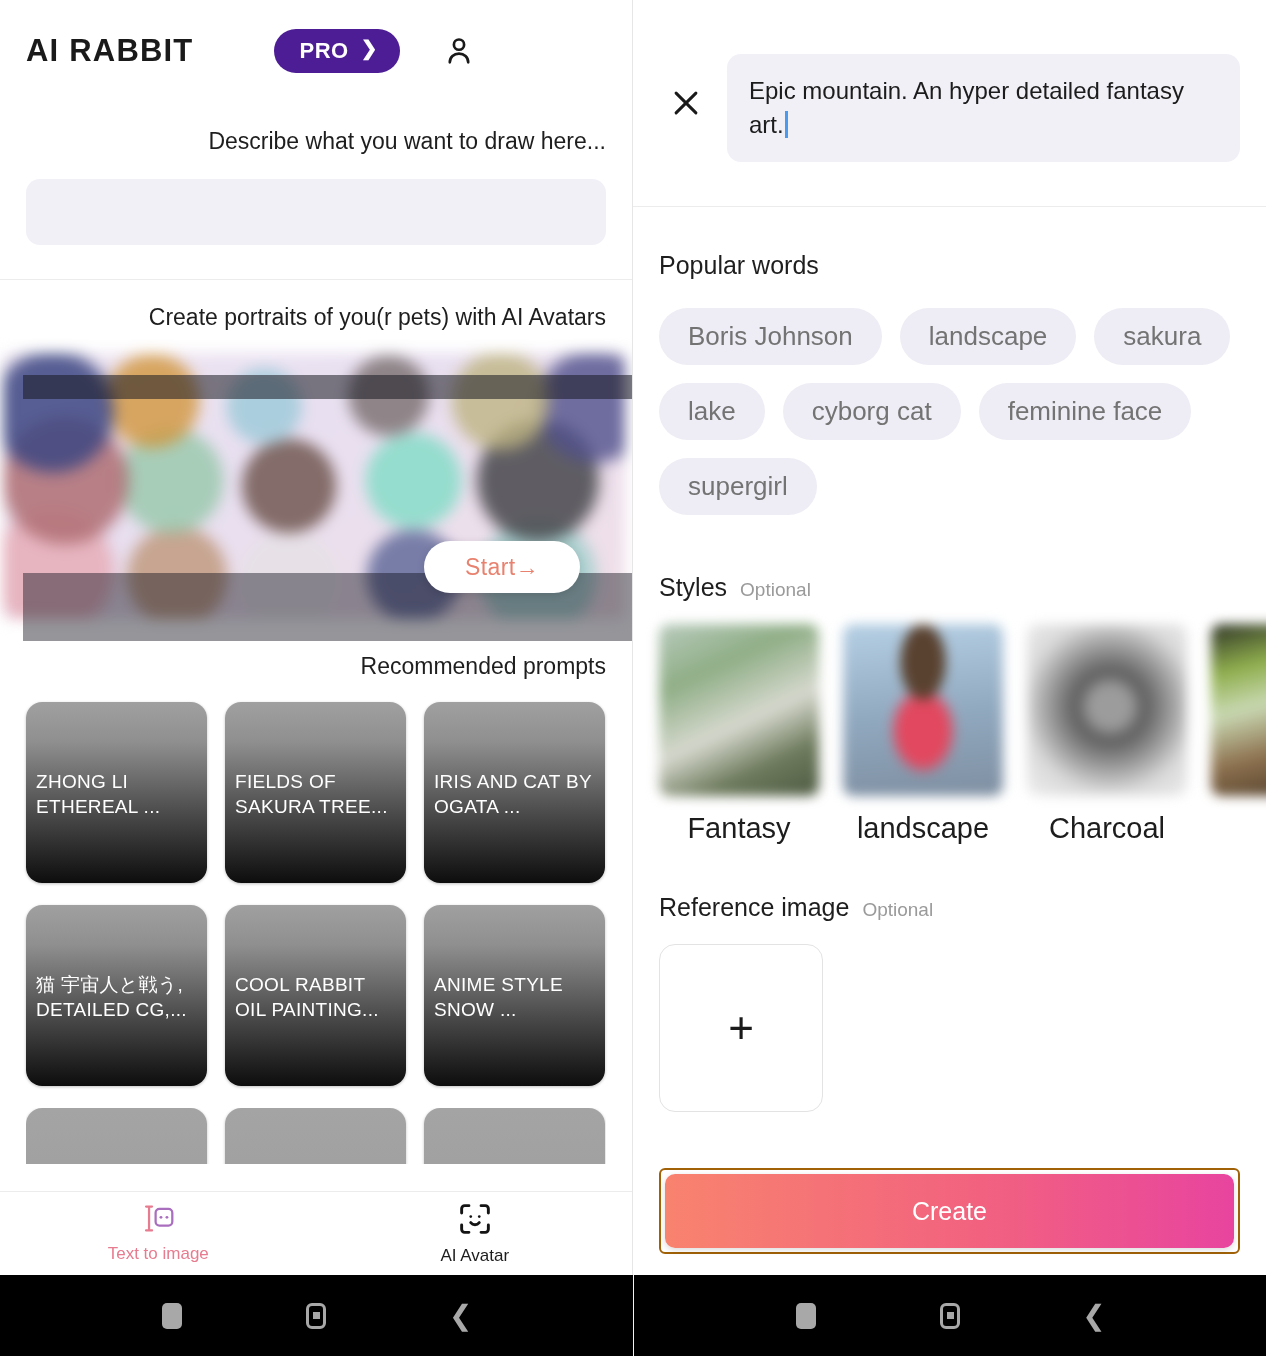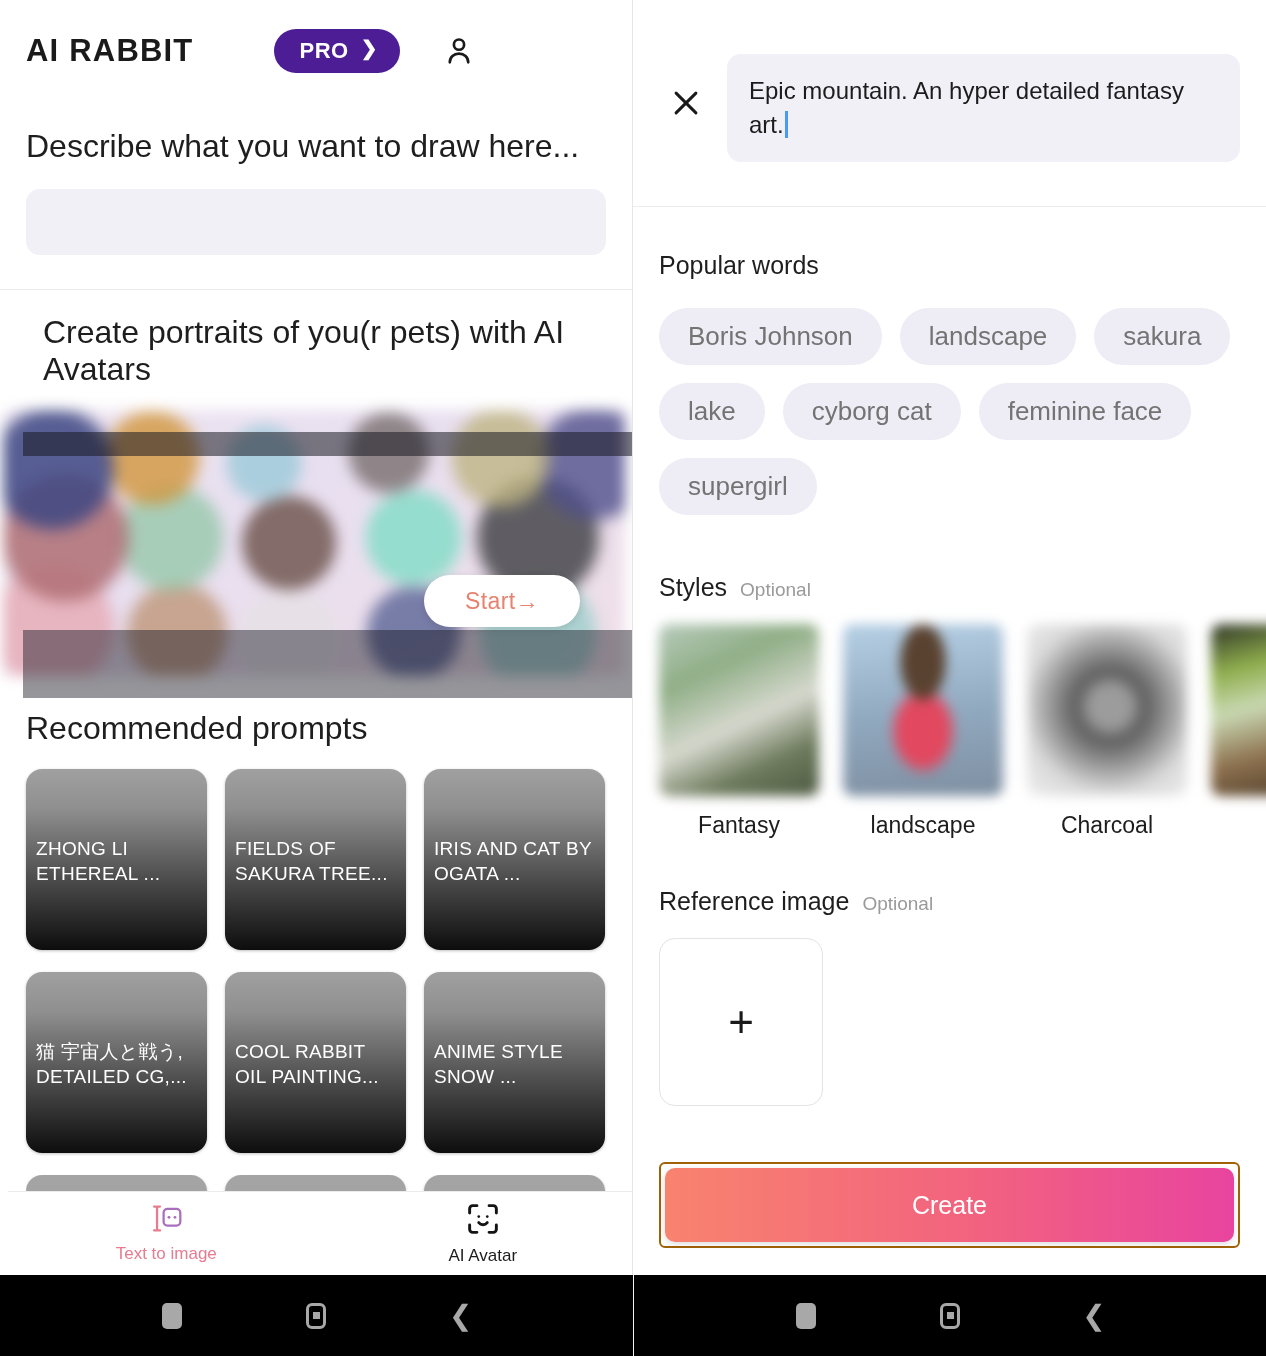--- a/index.html
+++ b/index.html
@@ -27,21 +27,21 @@
     background: #4c1d95; color: #fff;
     border-radius: 30px;
     padding: 9px 22px 9px 26px;
     display: flex; align-items: flex-start; gap: 12px;
     font-size: 22px; font-weight: 700; letter-spacing: .5px;
     cursor: pointer;
   }
   .pro-chev { font-size: 20px; font-weight: 700; line-height: 1; }
   .account-icon { margin-left: 42px; width: 34px; height: 34px; cursor: pointer; }
 
-  .section-title { font-size: 32px; color: #1e1e1e; font-weight: 400; }
+  .section-title { font-size: 23px; color: #1e1e1e; font-weight: 400; text-align: right; }
 
   .describe-wrap { padding: 44px 26px 0 26px; }
   .prompt-input {
     margin-top: 24px;
     width: 580px; height: 66px;
     background: #f1f0f7;
     border: none; border-radius: 14px;
     font-size: 21px; color: #222;
     padding: 0 20px;
     font-family: "Liberation Sans", sans-serif;
@@ -105,21 +105,21 @@
     letter-spacing: .3px;
     overflow: hidden;
   }
   .prompt-card.partial {
     height: 181px;
     background: linear-gradient(180deg, #a4a4a4 0%, #9a9a9a 100%);
   }
   .partial-row-clip { height: 56px; overflow: hidden; }
 
   .bottom-nav {
-    position: absolute; left: 8px; bottom: 0; width: 633px; height: 84px;
+    position: absolute; left: 0; bottom: 0; width: 633px; height: 84px;
     background: #fff; border-top: 1px solid #ececec;
     display: flex; align-items: center;
   }
   .nav-item {
     flex: 1; display: flex; flex-direction: column; align-items: center; gap: 6px;
     cursor: pointer;
   }
   .nav-label { font-size: 17px; }
   .nav-label.active { color: #e77b8f; }
   .nav-label.inactive { color: #1d1d1d; }
@@ -153,21 +153,21 @@
     font-size: 26px; color: #737373;
     white-space: nowrap; cursor: pointer;
   }
 
   .styles-row { display: flex; gap: 24px; }
   .style-item { width: 160px; display: flex; flex-direction: column; align-items: center; cursor: pointer; }
   .style-thumb {
     width: 160px; height: 172px; border-radius: 10px;
     filter: blur(6px); overflow: hidden;
   }
-  .style-name { margin-top: 16px; font-size: 23px; color: #1d1d1d; }
+  .style-name { margin-top: 16px; font-size: 29px; color: #1d1d1d; }
   .th-fantasy {
     background: linear-gradient(155deg,#b9cbbd 0%, #8fae86 28%, #d7d9cf 56%, #6d7a5c 78%, #4e5a42 100%);
   }
   .th-irasutoya {
     background:
       radial-gradient(ellipse at 50% 22%, #5a4230 0 18%, transparent 22%),
       radial-gradient(ellipse at 50% 62%, #e2485f 0 22%, transparent 30%),
       linear-gradient(175deg,#b5cfe4 0%, #8fa7bd 55%, #7f8fa2 100%);
   }
   .th-charcoal {
@@ -244,21 +244,21 @@
       <div class="divider"></div>
 
       <div class="avatar-section">
         <div class="section-title">Create portraits of you(r pets) with AI Avatars</div>
         <div style="position:relative; width:633px; margin-left:-26px; padding-left:6px;">
           <div class="banner"></div>
           <div class="banner-overlay" style="left:6px; width:622px; top:22px; height:266px; pointer-events:none;">
             <div class="banner-strip-top"></div>
             <div class="banner-strip-bot"></div>
           </div>
-          <div class="start-btn" style="right:70px; bottom:49px;">
+          <div class="start-btn" style="right:70px; bottom:26px;">
             <span>Start→</span>
           </div>
         </div>
       </div>
 
       <div class="recommended">
         <div class="section-title">Recommended prompts</div>
         <div class="prompt-grid">
           <div class="prompt-card">
             <div class="label">ZHONG LI ETHEREAL ...</div>

